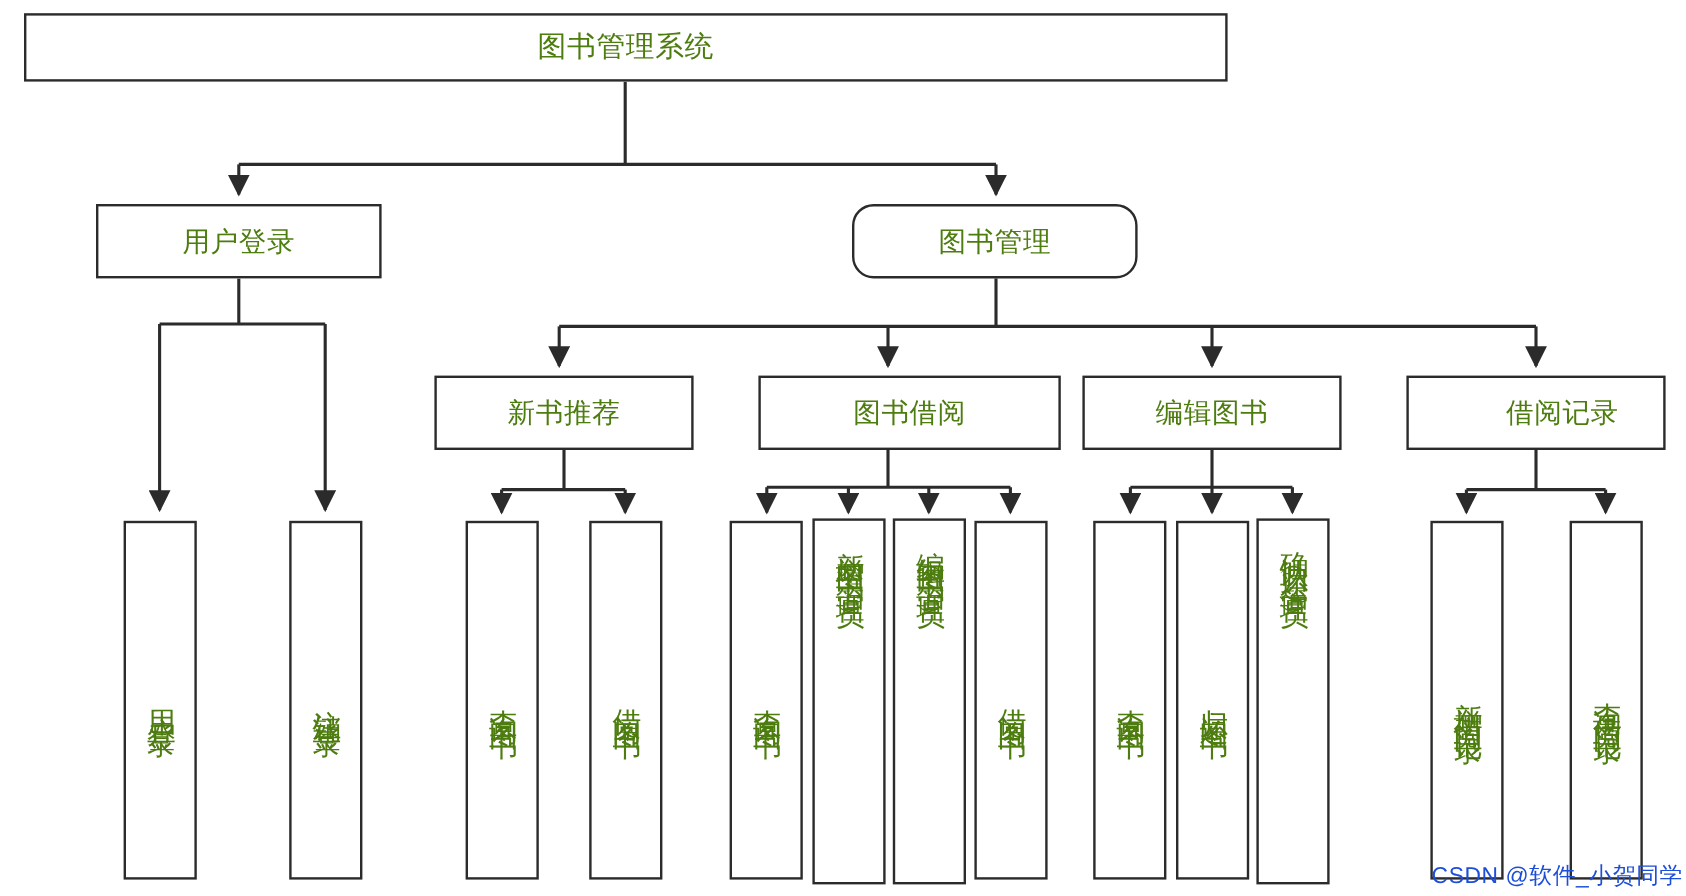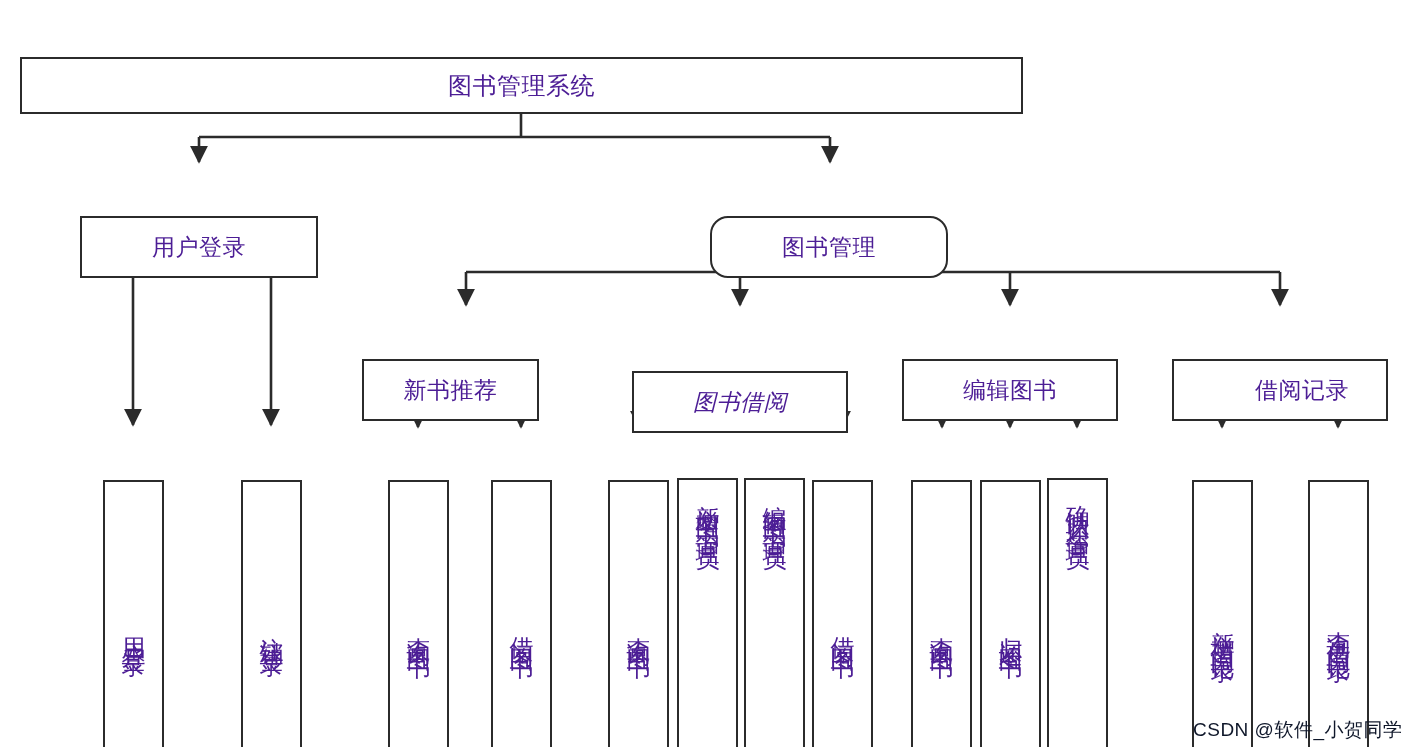--- a/index.html
+++ b/index.html
@@ -25,23 +25,22 @@
     height: 747px;
   }
   .node {
     position: absolute;
     box-sizing: border-box;
     border: 2.5px solid #2b2b2b;
     background: #ffffff;
     display: flex;
     align-items: center;
     justify-content: center;
-    color: #4c1d95;
+    color: #4d7c0f;
     z-index: 3;
-    margin-top: 46px;
   }
   .node .label {
     display: block;
     letter-spacing: 0.5px;
     line-height: 1.15;
     white-space: nowrap;
   }
   .node.horizontal .label {
     font-size: 23px;
   }
@@ -60,21 +59,21 @@
     letter-spacing: 6px;
     line-height: 1;
     white-space: nowrap;
   }
   .node.vertical.vcenter {
     align-items: center;
   }
   .watermark {
     position: absolute;
     font-size: 19px;
-    color: #0f172a;
+    color: #1d4ed8;
     white-space: nowrap;
     z-index: 6;
     letter-spacing: 0.5px;
   }
 </style>
 </head>
 <body>
 
 <div id="stage">
 
@@ -132,24 +131,24 @@
     <span class="label">图书管理系统</span>
   </div>
 
   <div class="node horizontal" style="left:80px; top:170px; width:238px; height:62px;">
     <span class="label">用户登录</span>
   </div>
   <div class="node horizontal" style="left:710px; top:170px; width:238px; height:62px;border-radius:18px;">
     <span class="label">图书管理</span>
   </div>
 
-  <div class="node horizontal" style="left:362px; top:313px; width:177px; height:62px;">
+  <div class="node horizontal" style="left:362px; top:313px; width:216px; height:62px;">
     <span class="label">新书推荐</span>
   </div>
-  <div class="node horizontal" style="left:632px; top:325px; width:216px; height:62px;font-style:italic;">
+  <div class="node horizontal" style="left:632px; top:313px; width:252px; height:62px;">
     <span class="label">图书借阅</span>
   </div>
   <div class="node horizontal" style="left:902px; top:313px; width:216px; height:62px;">
     <span class="label">编辑图书</span>
   </div>
   <div class="node horizontal" style="left:1172px; top:313px; width:216px; height:62px;padding-left:44px;">
     <span class="label">借阅记录</span>
   </div>
 
   <div class="node vertical vcenter" style="left:103px; top:434px; width:61px; height:299px;">

